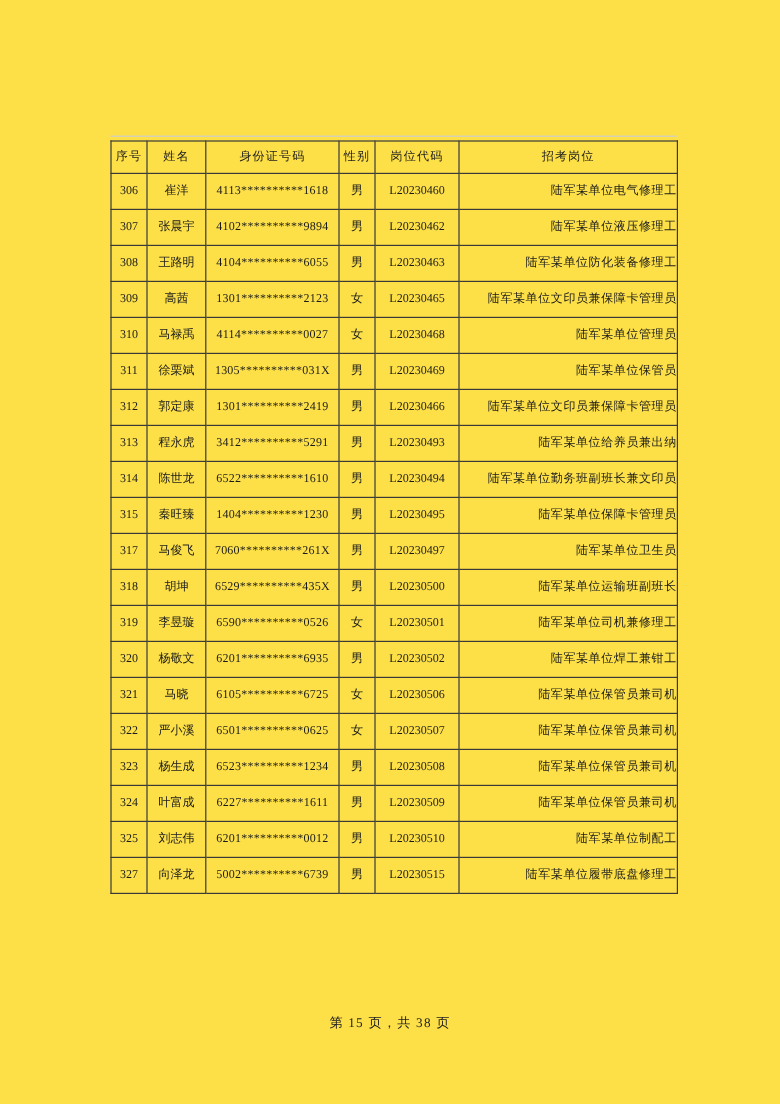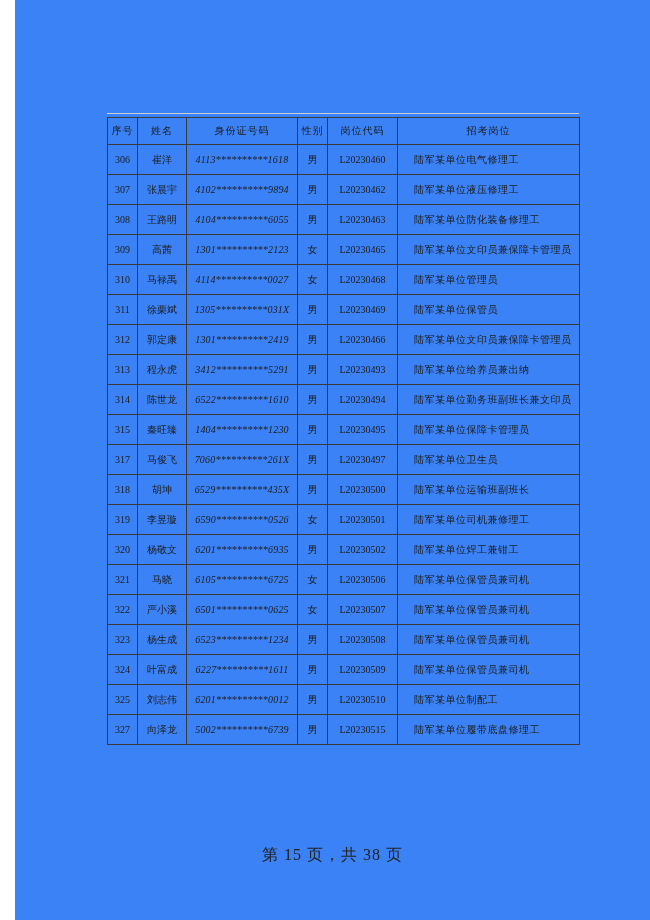--- a/index.html
+++ b/index.html
@@ -10,22 +10,21 @@
     width: 650px;
     height: 920px;
     background: #ffffff;
     position: relative;
     font-family: "Liberation Serif", "DejaVu Serif", serif;
     color: #1c1c1c;
   }
   .page {
     position: absolute;
     inset: 0;
-    background: #3b82f6;
-    margin-left: 15px;
+    background: #fde047;
   }
   .top-rule {
     position: absolute;
     left: 92px;
     top: 113px;
     width: 472px;
     height: 1px;
     background: #cfcfcf;
   }
   table.roster {
@@ -49,35 +48,34 @@
     color: #1c1c1c;
   }
   .roster thead th {
     height: 26px;
     letter-spacing: 1px;
   }
   .roster tbody td {
     height: 29px;
   }
   .roster td.pos {
-    text-align: left;
+    text-align: right;
     padding-left: 16px;
     letter-spacing: 0.5px;
   }
   .roster td.idnum {
     letter-spacing: 0.2px;
-    font-style: italic;
   }
   .footer {
     position: absolute;
     top: 845px;
     left: 0;
     width: 100%;
     text-align: center;
-    font-size: 16px;
+    font-size: 11px;
     color: #222222;
     letter-spacing: 1px;
   }
 </style>
 </head>
 <body>
 
 <div class="page">
 
   <div class="top-rule"></div>

